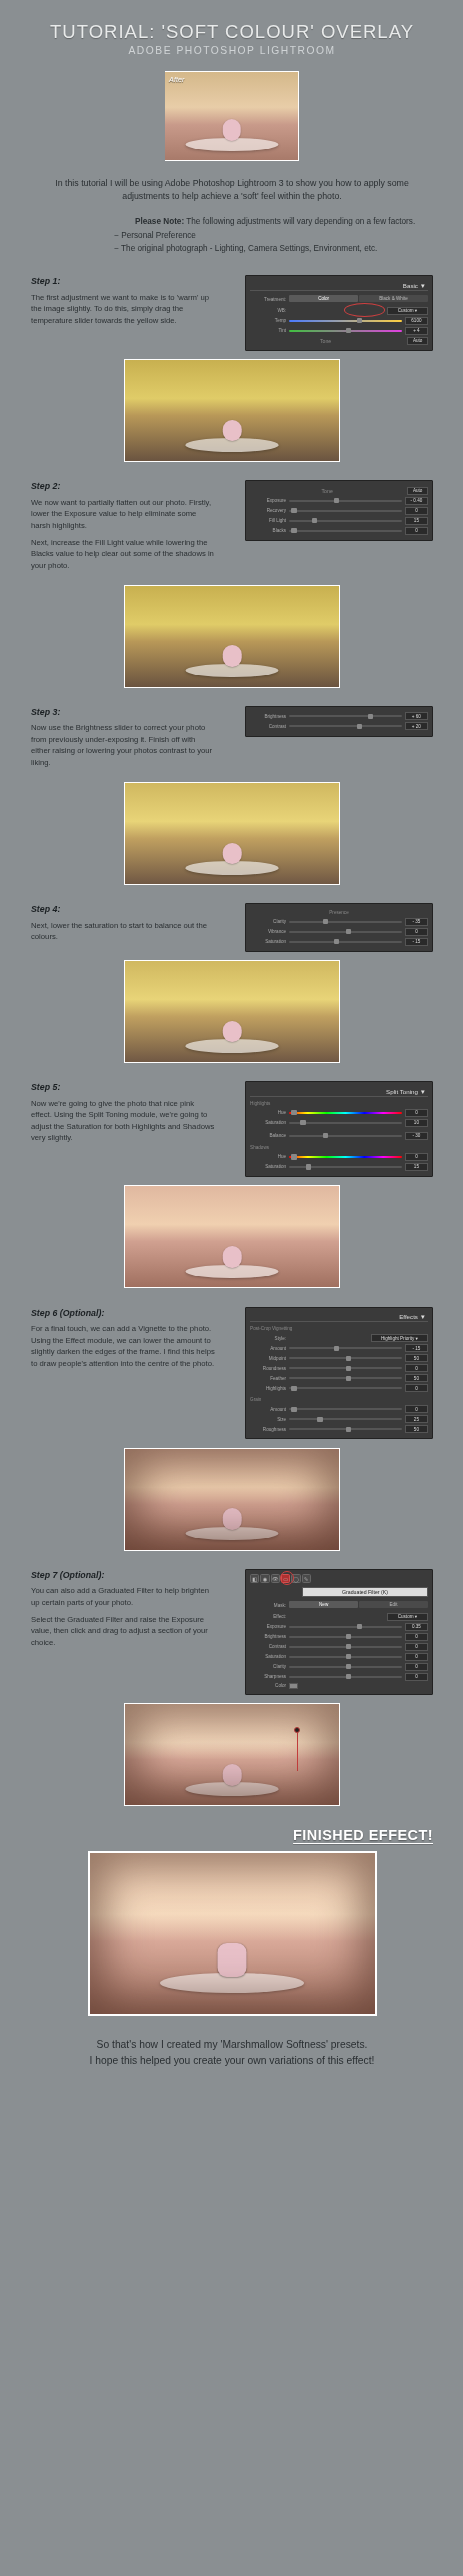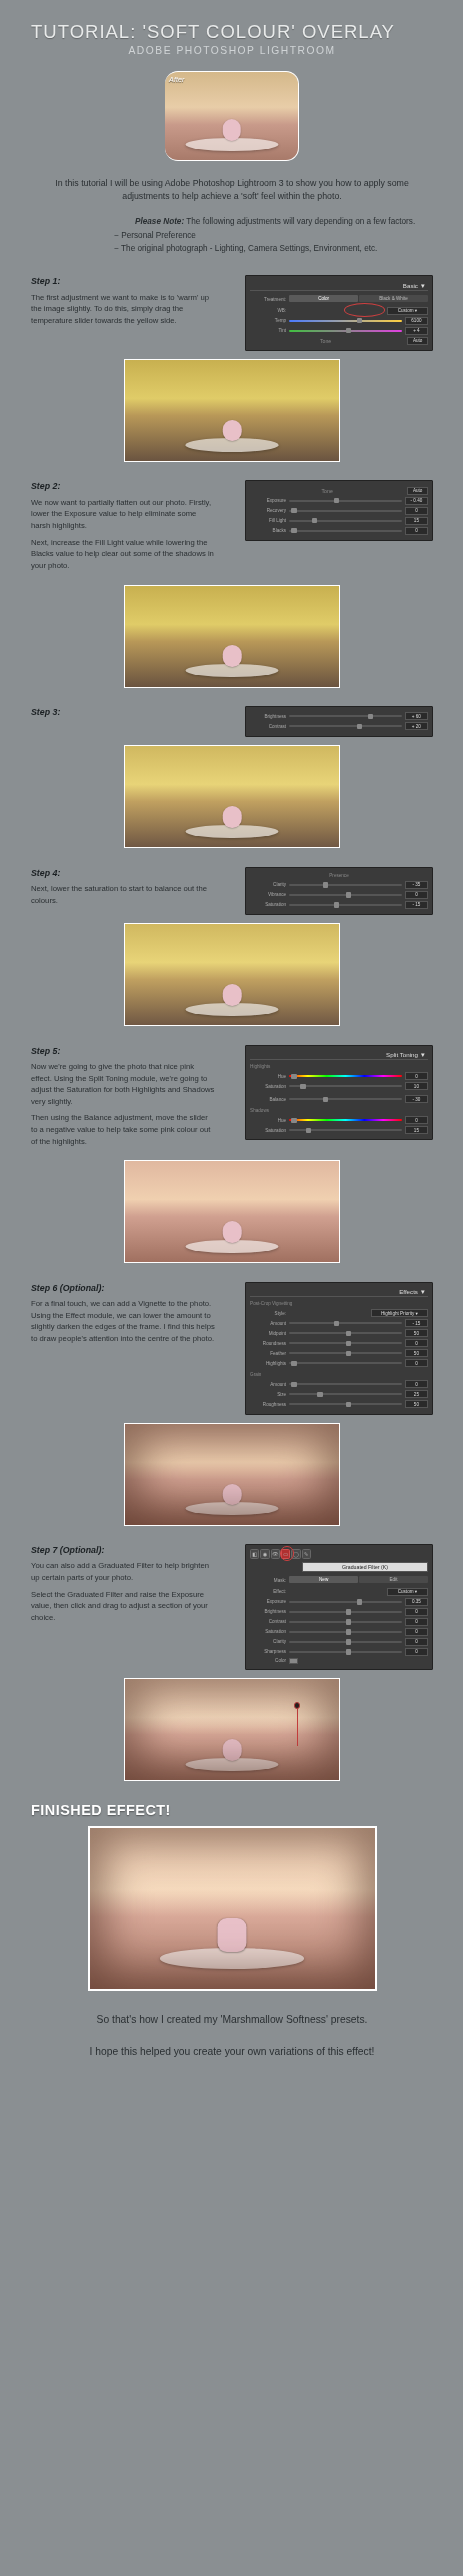--- a/index.html
+++ b/index.html
@@ -4,34 +4,34 @@
 <style>
   * { margin: 0; padding: 0; box-sizing: border-box; }
   body {
     background: #8a8f92;
     font-family: Arial, Helvetica, sans-serif;
     color: #3a3f42;
     width: 464px;
     margin: 0 auto;
     padding: 20.6px 31px 41px;
   }
-  .title { text-align: left; color: #e8eaea; font-size: 18.5px; letter-spacing: 1px; font-weight: 300; text-shadow: 0 0.5px 1px rgba(0,0,0,0.3); }
+  .title { text-align: center; color: #e8eaea; font-size: 18.5px; letter-spacing: 1px; font-weight: 300; text-shadow: 0 0.5px 1px rgba(0,0,0,0.3); }
   .subtitle { text-align: center; color: #d0d4d6; font-size: 10.3px; letter-spacing: 1.5px; font-weight: 300; margin-top: 2.1px; margin-bottom: 15.5px; }
   .compare { display: flex; justify-content: center; gap: 0; margin-bottom: 15.5px; }
   .compare-half { width: 134px; height: 90px; position: relative; border: 1.5px solid #fff; }
   .compare-half.left { border-right: none; background: linear-gradient(180deg, #6a8a2a 0%, #a8bb58 40%, #7a6a4a 60%, #5a4a38 100%); }
-  .compare-half.right { border-left: none; background: linear-gradient(180deg, #d4b88a 0%, #e8cda8 40%, #c89a8a 60%, #a87a6a 100%); border-radius: 13px; }
+  .compare-half.right { border-left: none; background: linear-gradient(180deg, #d4b88a 0%, #e8cda8 40%, #c89a8a 60%, #a87a6a 100%); }
   .compare-label { position: absolute; top: 3.1px; font-style: italic; font-size: 7.2px; color: #fff; text-shadow: 0 0.5px 1px rgba(0,0,0,.6); }
   .compare-half.left .compare-label { right: 4.1px; }
   .compare-half.right .compare-label { left: 4.1px; }
   .plate { position:absolute; bottom:9.3px; left:50%; transform:translateX(-50%); width:93px; height:13.4px; border-radius:50%; background:rgba(255,255,255,0.6); box-shadow:0 1px 3.1px rgba(0,0,0,0.3);}
   .mallow { position:absolute; bottom:19.6px; left:50%; transform:translateX(-50%); width:18.5px; height:21.6px; border-radius:9.3px; background:#e8c0c8; box-shadow:0 0.5px 1.5px rgba(0,0,0,0.3);}
   .intro { text-align: center; font-size: 8.8px; line-height: 1.5; max-width: 392px; margin: 0 auto 12.4px; color: #2a2f32;}
   .note { margin-left: 77px; max-width: 335px; font-size: 8.2px; line-height: 1.6; color: #2a2f32; margin-bottom: 20.6px;}
-  .note .lead { font-style: italic; font-weight: bold; padding-left: 27px; }
+  .note .lead { font-weight: bold; padding-left: 27px; }
   .note .bullet { margin-left: 6.2px; }
   .step { display: flex; gap: 29px; margin: 15.5px 0 8.2px; align-items: flex-start;}
   .step-text { flex: 0 0 185px; font-size: 7.7px; line-height: 1.5; color: #2a2f32;}
   .step-text h3 { font-style: italic; font-size: 8.8px; margin-bottom: 3.1px; color:#1a1f22;}
   .step-text p { margin-bottom: 5.2px; }
   .panel { flex: 1; background: #3a3a3a; border: 0.5px solid #222; border-radius: 1px; padding: 4.1px; font-size: 5.2px; color: #bbb; min-height: 31px;}
   .panel-title { text-align:right; color:#ddd; font-size:6.2px; padding:1px 2.1px; border-bottom:0.5px solid #555; margin-bottom:3.1px;}
   .panel-row { display:flex; align-items:center; gap:3.1px; padding:1px 0;}
   .panel-row .lbl { flex:0 0 36px; text-align:right; font-size:4.6px; color:#aaa;}
   .panel-row .sld { flex:1; height:2.1px; background:#555; position:relative; border-radius:1px;}
@@ -51,23 +51,23 @@
   .circle { border: 1px solid #d04040; border-radius: 50%; position: absolute; pointer-events: none;}
   .result-img { width: 216px; height: 103px; margin: 6.2px auto 18.5px; border: 1.5px solid #fff; position: relative; overflow:hidden;}
   .bg-warm { background: linear-gradient(180deg, #c8b050 0%, #e0cc68 38%, #b89858 55%, #6a5440 100%);}
   .bg-warm2 { background: linear-gradient(180deg, #d0b860 0%, #e8d478 38%, #c0a060 55%, #705844 100%);}
   .bg-pink { background: linear-gradient(180deg, #e0b8a0 0%, #f0d0b0 38%, #d0a090 55%, #a07060 100%);}
   .bg-pink2 { background: linear-gradient(180deg, #e8c0a8 0%, #f4d8bc 38%, #d8a898 55%, #a87868 100%);}
   .vig::after{content:"";position:absolute;inset:0;box-shadow:inset 0 0 41px 15.5px rgba(60,30,20,0.5);}
   .grad::before{content:"";position:absolute;top:0;left:0;right:0;height:55%;background:linear-gradient(180deg,rgba(255,230,200,0.5),transparent);}
   .gf-line{position:absolute;top:26px;right:41px;width:1px;height:41px;background:#d04040;}
   .gf-dot{position:absolute;top:23px;right:39px;width:6.2px;height:6.2px;border-radius:50%;background:#222;border:1px solid #d04040;}
-  .finished-title { text-align:left; color:#fff; font-size:14.4px; letter-spacing:0.5px; font-weight:bold; text-shadow:0 0.5px 1.5px rgba(0,0,0,0.4); margin:20.6px 0 8.2px; text-underline-offset:3.1px;}
+  .finished-title { text-align:right; color:#fff; font-size:14.4px; letter-spacing:0.5px; font-weight:bold; text-shadow:0 0.5px 1.5px rgba(0,0,0,0.4); margin:20.6px 0 8.2px; text-decoration:underline; text-underline-offset:3.1px;}
   .final-img { width:289px; height:165px; margin:0 auto 20.6px; border:2.1px solid #fff; position:relative; overflow:hidden;}
-  .outro { text-align:center; font-size:10.3px; line-height:1.6; color:#2a2f32; max-width:381px; margin:16px auto;}
+  .outro { text-align:center; font-size:10.3px; line-height:1.6; color:#2a2f32; max-width:381px; margin:0 auto;}
   .pos50{left:50%} .pos60{left:60%} .pos70{left:70%} .pos40{left:40%} .pos30{left:30%} .pos20{left:20%} .pos10{left:10%}
 </style>
 </head>
 <body>
 
 <div class="title">TUTORIAL: 'SOFT COLOUR' OVERLAY</div>
 <div class="subtitle">ADOBE PHOTOSHOP LIGHTROOM</div>
 
 <div class="compare">
   <div class="compare-half right">
@@ -172,20 +172,21 @@
   </div>
 </div>
 <div class="result-img bg-warm">
     <div class="plate"></div>
     <div class="mallow"></div>
   </div>
 
 <div class="step">
   <div class="step-text">
     <h3>Step 3:</h3>
+    <p>Now use the Brightness slider to correct your photo from previously under-exposing it. Finish off with either raising or lowering your photos contrast to your liking.</p>
   </div>
   <div class="panel">
     <div class="panel-row">
         <span class="lbl">Brightness</span>
         <div class="sld">
           <div class="knob pos70"></div>
         </div>
         <span class="val">+ 60</span>
       </div>
     <div class="panel-row">
@@ -234,21 +235,20 @@
 </div>
 <div class="result-img bg-warm2">
     <div class="plate"></div>
     <div class="mallow"></div>
   </div>
 
 <div class="step">
   <div class="step-text">
     <h3>Step 5:</h3>
     <p>Now we're going to give the photo that nice pink effect. Using the Split Toning module, we're going to adjust the Saturation for both Highlights and Shadows very slightly.</p>
-    <p>Then using the Balance adjustment, move the slider to a negative value to help take some pink colour out of the highlights.</p>
   </div>
   <div class="panel">
     <div class="panel-title">Split Toning ▼</div>
     <div class="sub">Highlights</div>
     <div class="panel-row">
         <span class="lbl">Hue</span>
         <div class="sld hue">
           <div class="knob" style="left:2%"></div>
         </div>
         <span class="val">0</span>

